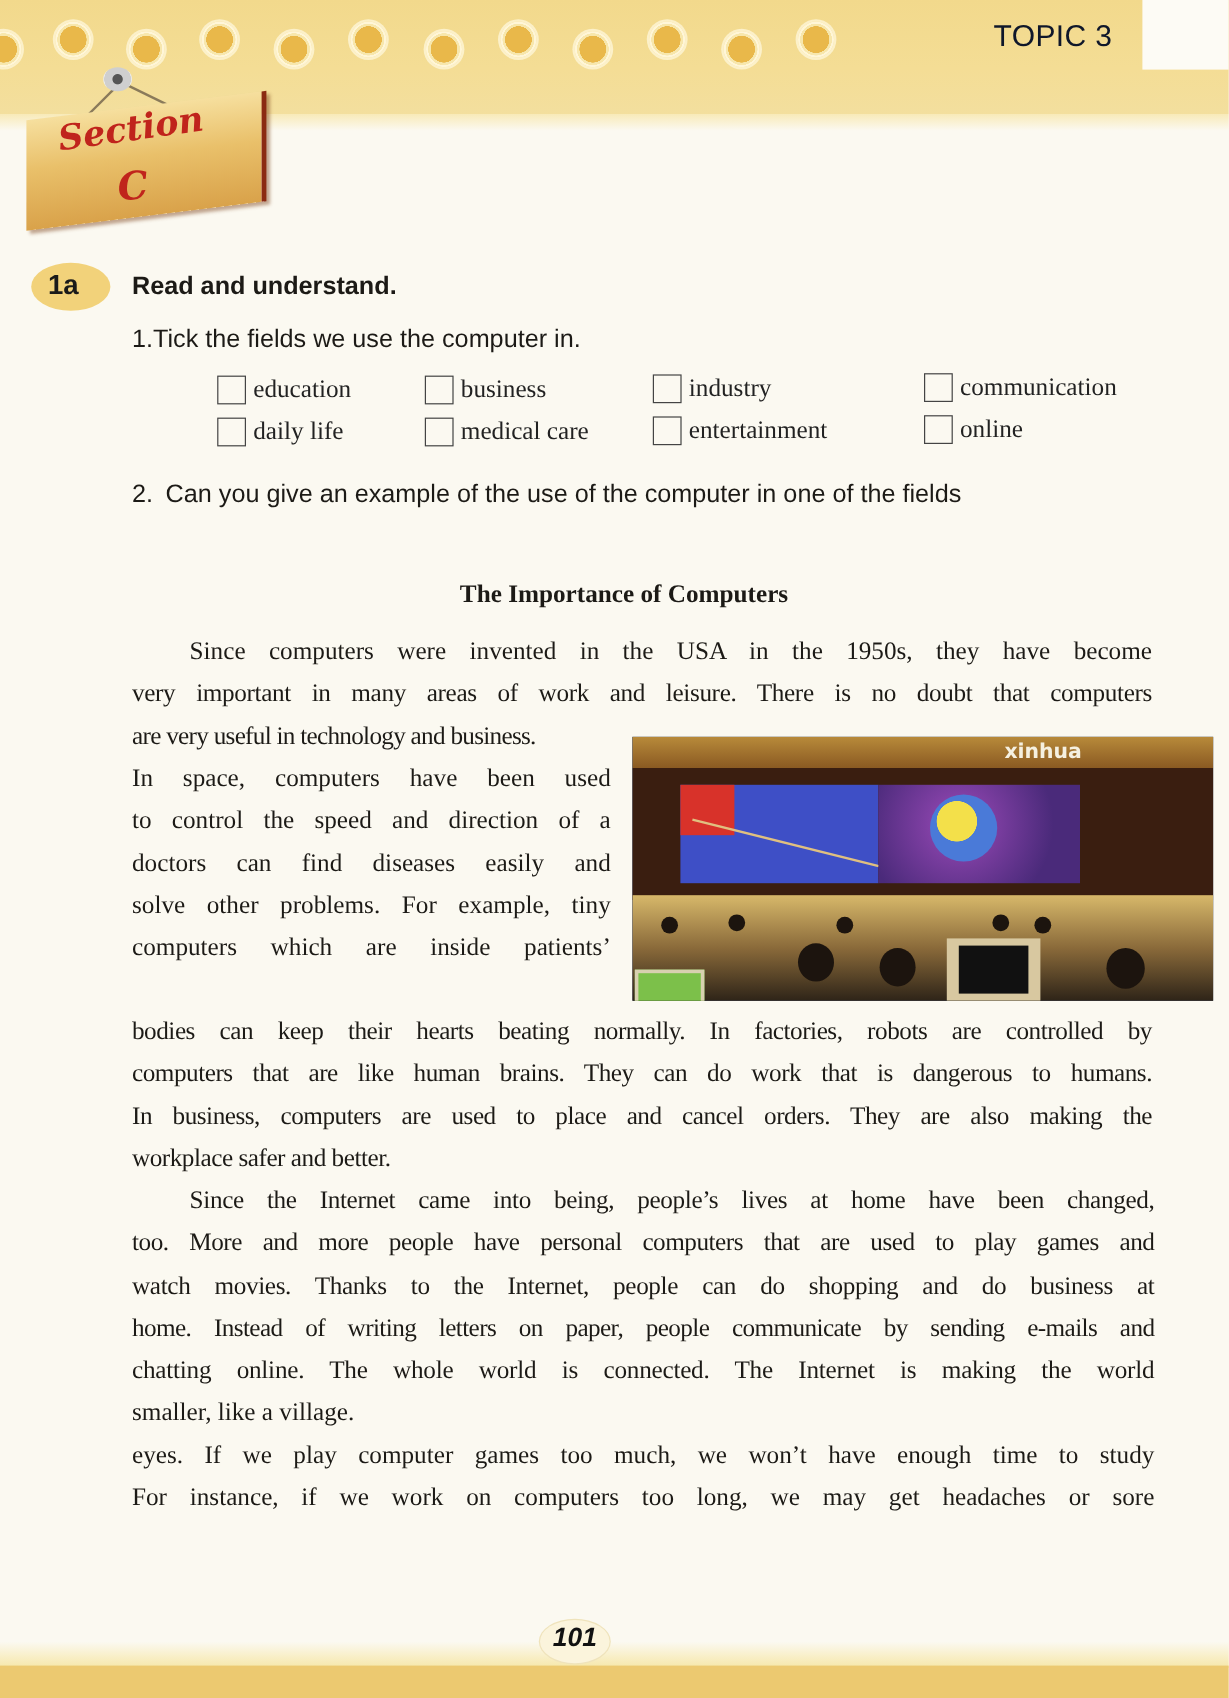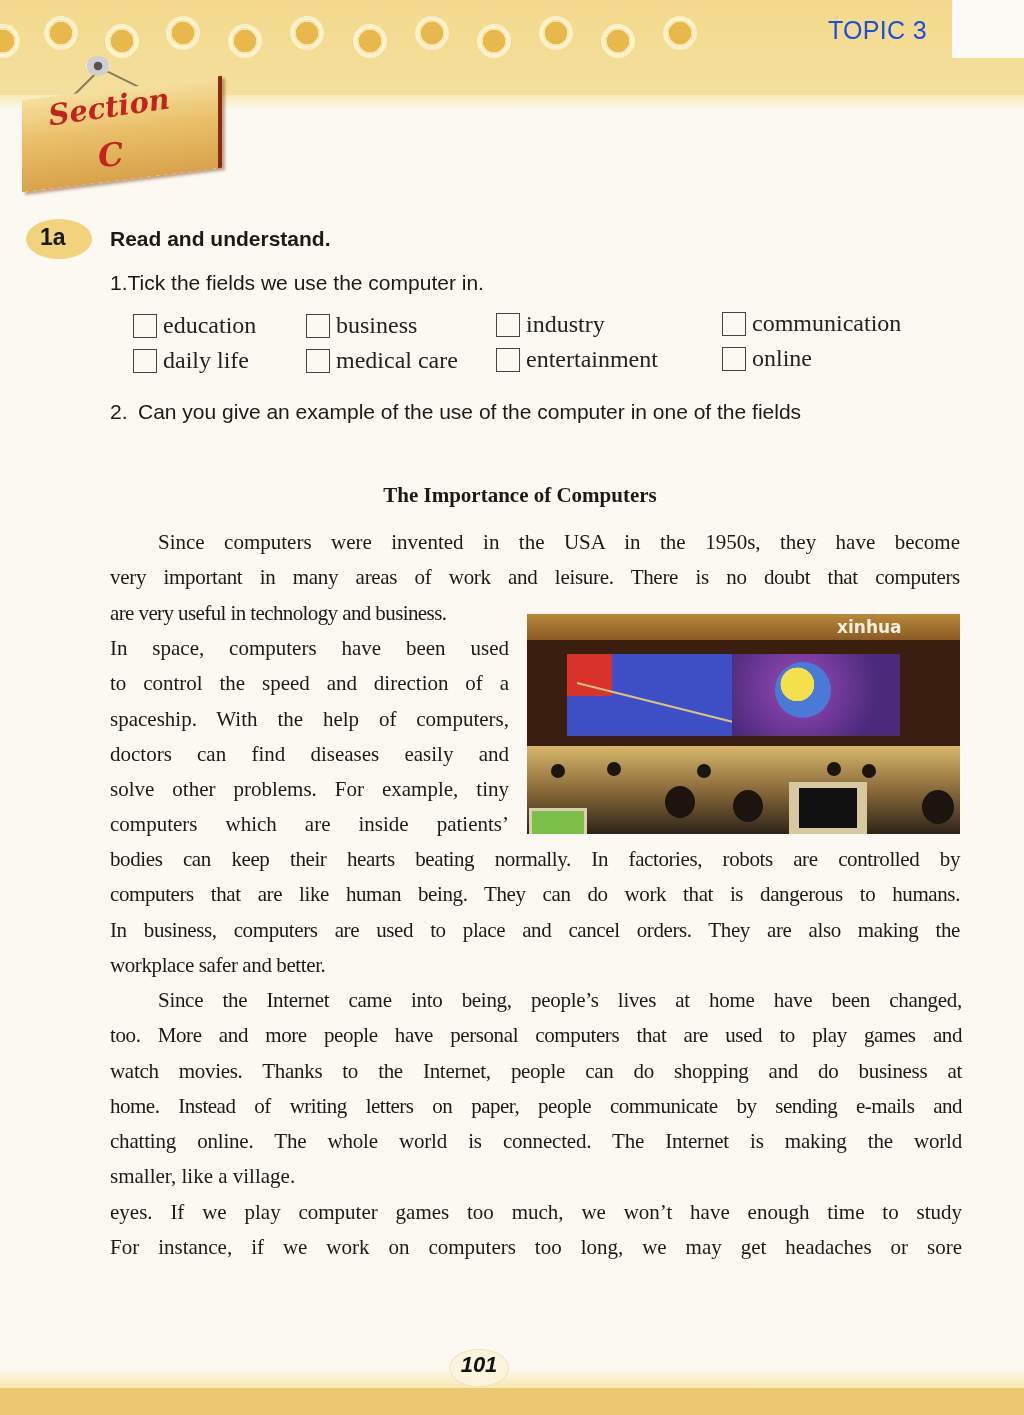--- a/index.html
+++ b/index.html
@@ -17,21 +17,21 @@
   .top-band-light {
     position: absolute; left: 0; top: 95px; width: 1024px; height: 14px;
     background: linear-gradient(180deg, #f8eab8 0%, #fbf9f1 100%);
   }
   .topic-box {
     position: absolute; left: 952px; top: 0; width: 72px; height: 58px;
     background: #fdfbf5;
   }
   .topic-label {
     position: absolute; left: 828px; top: 16px;
-    font-family: "Liberation Sans", sans-serif; font-size: 25px; color: #1d4ed8;
+    font-family: "Liberation Sans", sans-serif; font-size: 25px; color: #0f172a;
     letter-spacing: 0.3px;
   }
   .rings { position: absolute; left: 0; top: 12px; width: 720px; height: 50px; }
   .ring {
     position: absolute; width: 30px; height: 30px; border-radius: 50%;
     background: radial-gradient(circle, #e9b84a 0 52%, #f7e7ad 53% 62%, #fff6d8 63% 74%, #f1d98e 75%);
     box-shadow: 0 0 0 2px rgba(255,250,225,0.7);
   }
   
   .pin {
@@ -69,21 +69,21 @@
   .instr {
     position: absolute; left: 110px; top: 227px;
     font-family: "Liberation Sans", sans-serif; font-weight: bold; font-size: 21px; text-align: center;
   }
   .q1 {
     position: absolute; left: 110px; top: 271px;
     font-family: "Liberation Sans", sans-serif; font-size: 21px;
   }
   .field {
     position: absolute; display: flex; align-items: center; gap: 6px;
-    font-family: "Liberation Serif", serif; font-size: 24px; color: #222;
+    font-family: "Liberation Serif", serif; font-size: 21px; color: #222; margin-left: 48px;
   }
   .box { width: 24px; height: 24px; border: 1.5px solid #444; box-sizing: border-box; background: #fbf9f1; }
   .q2 {
     position: absolute; left: 110px; top: 394px; width: 860px;
     font-family: "Liberation Sans", sans-serif; font-size: 21px; line-height: 36px;
   }
   .q2 .num { display: inline-block; width: 28px; }
   .q2 .cont { padding-left: 28px; }
   .article-title {
     position: absolute; left: 0; width: 1040px; top: 483px; text-align: center;
@@ -91,21 +91,21 @@
   }
   .para {
     position: absolute; font-size: 21px; line-height: 35.3px; text-align: justify;
     text-align-last: auto;
   }
   .line { display: block; white-space: nowrap; }
   .line.j { text-align: justify; text-align-last: justify; white-space: normal; font-family: Liberation Serif, serif; }
   .indent { padding-left: 48px; }
   
   .photo {
-    position: absolute; left: 527px; top: 614px; width: 433px; height: 220px; overflow: hidden;
+    position: absolute; left: 527px; top: 614px; width: 484px; height: 220px; overflow: hidden;
     background: #0f172a;
   }
   .photo-ceiling { position:absolute; left:0; top:0; width:100%; height:26px; background: linear-gradient(180deg,#b88a3a,#8a5a22); }
   .photo-wall { position:absolute; left:0; top:26px; width:100%; height:110px; background:#3a1e10; }
   .screen-left { position:absolute; left:40px; top:40px; width:165px; height:82px; background:#3e4fc6; }
   .screen-left .red { position:absolute; left:0; top:0; width:45px; height:42px; background:#d8322a; }
   .screen-left .traj { position:absolute; left:10px; top:28px; width:160px; height:2px; background:#e0c080; transform: rotate(14deg); transform-origin:left; }
   .screen-right { position:absolute; left:205px; top:40px; width:168px; height:82px; background: radial-gradient(circle at 40% 40%, #9a4ab8, #4a2a7a 70%); }
   .globe { position:absolute; left:248px; top:48px; width:56px; height:56px; border-radius:50%; background: radial-gradient(circle at 40% 40%, #f3e04a 0 35%, #4a7ad8 36% 100%); }
   .photo-desks { position:absolute; left:0; top:132px; width:100%; height:88px; background: linear-gradient(180deg,#d7b86a,#8a6a3a 50%,#2e2418); }
@@ -197,28 +197,27 @@
 <div class="article-title">The Importance of Computers</div>
 
 <div class="para" style="left:110px;top:525px;width:850px">
   <span class="line j indent">Since computers were invented in the USA in the 1950s, they have become</span>
   <span class="line j" style="letter-spacing:-0.3px">very important in many areas of work and leisure. There is no doubt that computers</span>
   <span class="line" style="letter-spacing:-0.6px;width:400px">are very useful in technology and business.</span>
 </div>
 <div class="para" style="left:110px;top:631px;width:399px">
   <span class="line j">In space, computers have been used</span>
   <span class="line j">to control the speed and direction of a</span>
-  <span class="line j">spaceship. With the help of computers,</span>
   <span class="line j">doctors can find diseases easily and</span>
   <span class="line j">solve other problems. For example, tiny</span>
   <span class="line j">computers which are inside patients’</span>
 </div>
 <div class="para" style="left:110px;top:842px;width:850px">
   <span class="line j" style="letter-spacing:-0.4px">bodies can keep their hearts beating normally. In factories, robots are controlled by</span>
-  <span class="line j" style="letter-spacing:-0.4px">computers that are like human being. They can do work that is dangerous to humans.</span>
+  <span class="line j" style="letter-spacing:-0.4px">computers that are like human brains. They can do work that is dangerous to humans.</span>
   <span class="line j" style="letter-spacing:-0.4px">In business, computers are used to place and cancel orders. They are also making the</span>
   <span class="line" style="letter-spacing:-0.4px">workplace safer and better.</span>
 </div>
 
 <div class="para" style="left:110px;top:983px;width:852px">
   <span class="line j indent" style="letter-spacing:-0.3px">Since the Internet came into being, people’s lives at home have been changed,</span>
   <span class="line j" style="letter-spacing:-0.4px">too. More and more people have personal computers that are used to play games and</span>
   <span class="line j" style="letter-spacing:-0.3px">watch movies. Thanks to the Internet, people can do shopping and do business at</span>
   <span class="line j" style="letter-spacing:-0.5px">home. Instead of writing letters on paper, people communicate by sending e-mails and</span>
   <span class="line j" style="letter-spacing:-0.2px">chatting online. The whole world is connected. The Internet is making the world</span>

